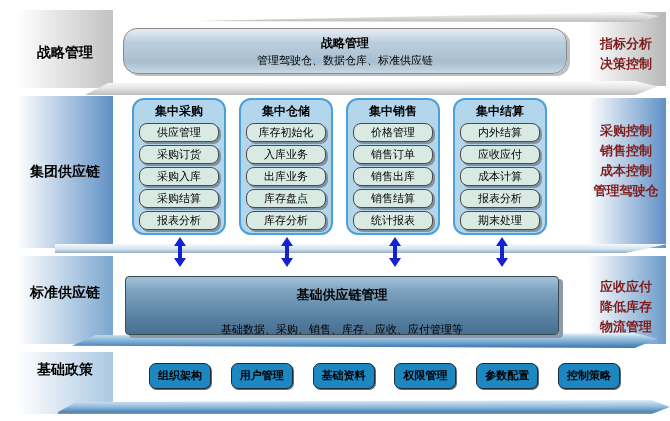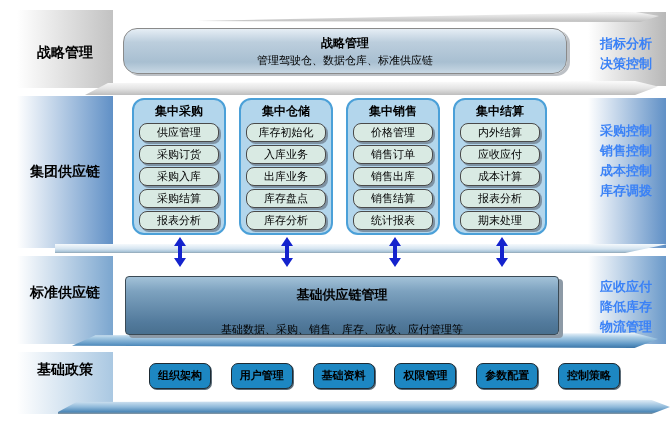--- a/index.html
+++ b/index.html
@@ -39,21 +39,21 @@
     clip-path:polygon(0 85%,3% 15%,97% 0,100% 50%,97% 100%,0 100%);}
   
   .row-label{position:absolute;left:17px;width:96px;text-align:center;
     font-size:14px;font-weight:bold;z-index:2;}
   #lbl-strategy{top:44px;}
   #lbl-group{top:163px;}
   #lbl-standard{top:284px;}
   #lbl-policy{top:361px;}
   
   .side-note{position:absolute;left:586px;width:80px;text-align:center;
-    font-size:13px;font-weight:bold;color:#3b82f6;line-height:20px;z-index:2;}
+    font-size:13px;font-weight:bold;color:#7f1d1d;line-height:20px;z-index:2;}
   #note-1{top:34px;}
   #note-2{top:121px;}
   #note-3{top:277px;}
   
   #strategy-box{position:absolute;left:123px;top:28px;width:442px;height:44px;
     border:1px solid #8a8a8a;border-radius:14px;z-index:2;
     background:linear-gradient(180deg,#e6eef5 0%,#bccedd 30%,#a8bfd1 75%,#c8d8e4 100%);
     box-shadow:3px 2px 0 #bcc0c5;}
   #strategy-box .bt{margin-top:6px;text-align:center;font-size:12px;font-weight:bold;}
   #strategy-box .bs{text-align:center;font-size:11px;margin-top:1px;}
@@ -107,21 +107,21 @@
 <div class="row-label" id="lbl-policy">基础政策</div>
 
 <div class="side-note" id="note-1">
   <div>指标分析</div>
   <div>决策控制</div>
 </div>
 <div class="side-note" id="note-2">
   <div>采购控制</div>
   <div>销售控制</div>
   <div>成本控制</div>
-  <div>库存调拨</div>
+  <div>管理驾驶仓</div>
 </div>
 <div class="side-note" id="note-3">
   <div>应收应付</div>
   <div>降低库存</div>
   <div>物流管理</div>
 </div>
 
 <div id="strategy-box">
   <div class="bt">战略管理</div>
   <div class="bs">管理驾驶仓、数据仓库、标准供应链</div>

